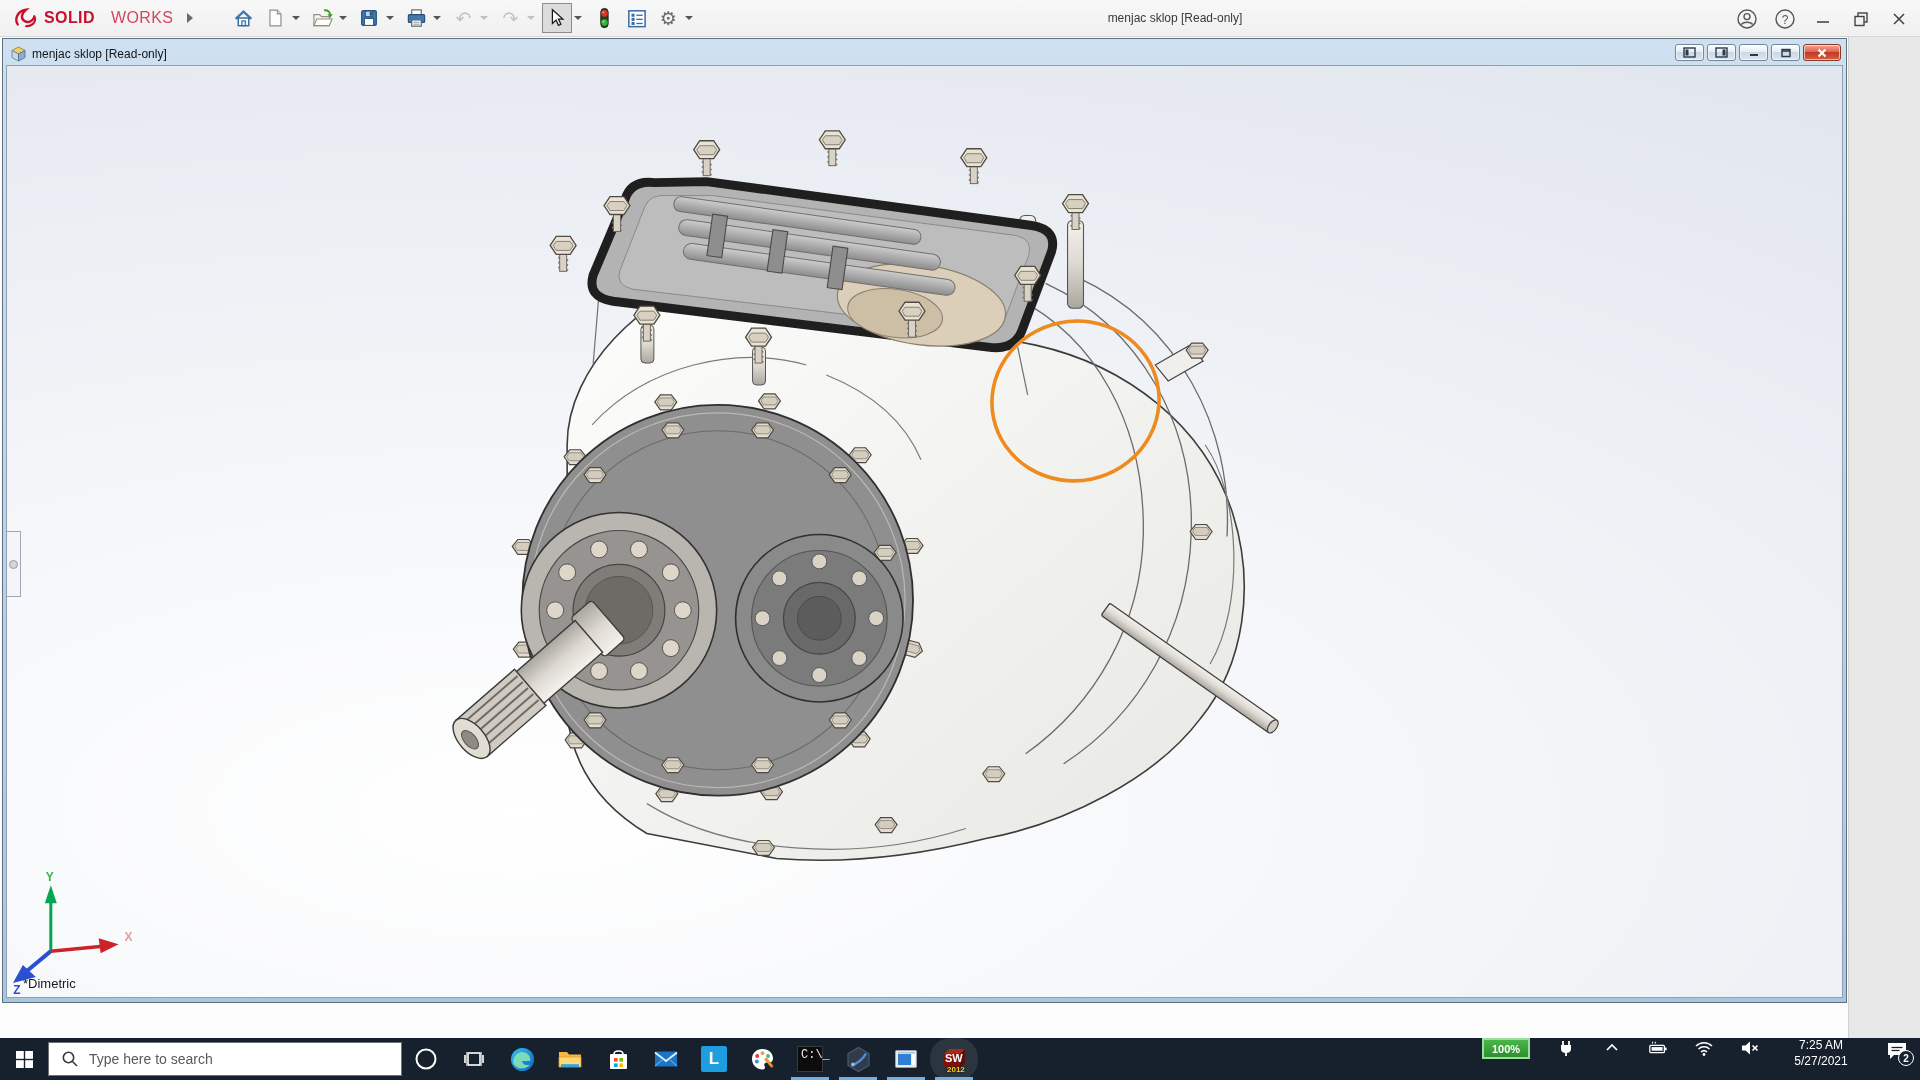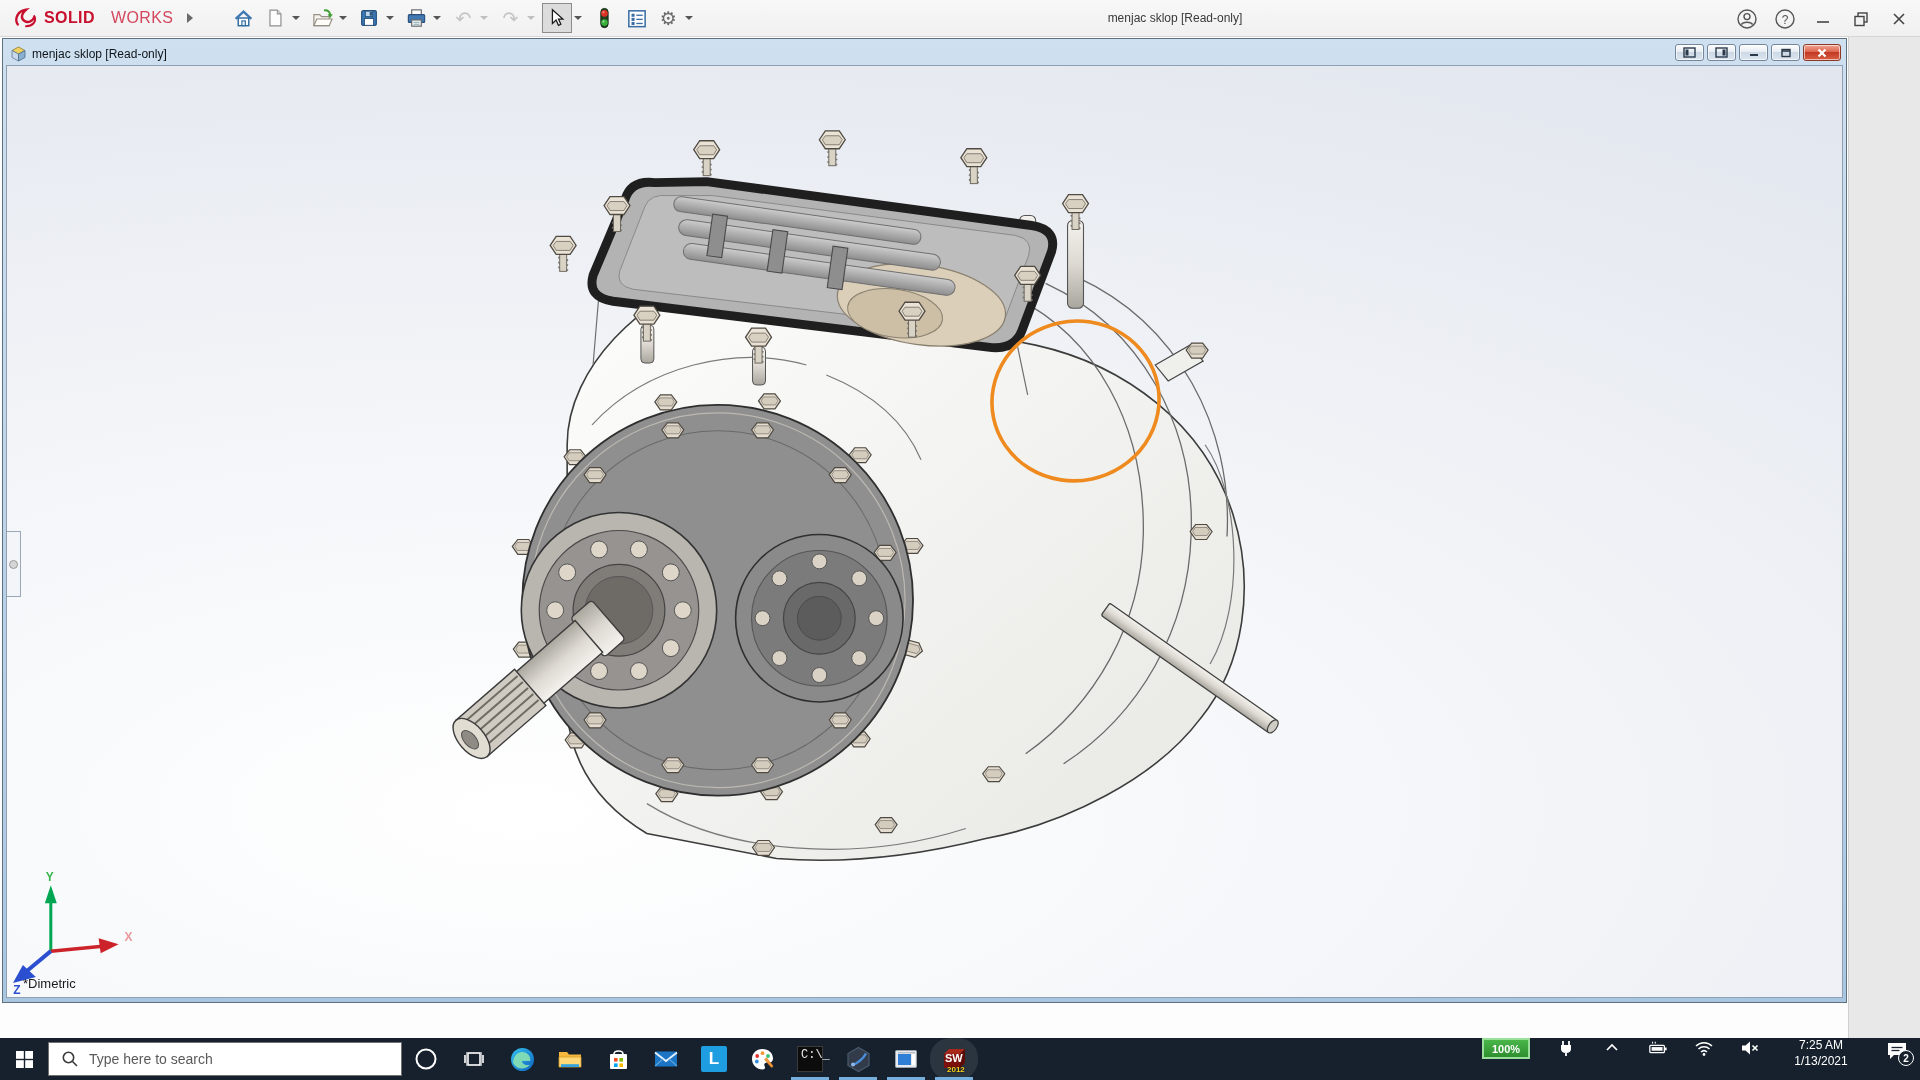--- a/index.html
+++ b/index.html
@@ -607,21 +607,21 @@
       </span>
       <span class="tray-ico">
         <svg width="20" height="18" viewBox="0 0 20 18">
           <polygon points="2,6.5 5.5,6.5 10,2.5 10,15.5 5.5,11.5 2,11.5" fill="#fff"></polygon>
           <line x1="12.5" y1="6.5" x2="17.5" y2="11.5" stroke="#fff" stroke-width="1.6"></line>
           <line x1="17.5" y1="6.5" x2="12.5" y2="11.5" stroke="#fff" stroke-width="1.6"></line>
         </svg>
       </span>
       <span class="clock">
         <div>7:25 AM</div>
-        <div>1/13/2021</div>
+        <div>5/27/2021</div>
       </span>
       <span class="notif">
         <svg width="24" height="22" viewBox="0 0 24 22">
           <path d="M3 3 L21 3 L21 15 L9 15 L5 19 L5 15 L3 15 Z" fill="#fff"></path>
           <line x1="6.5" y1="7.5" x2="17.5" y2="7.5" stroke="#16212d" stroke-width="1.3"></line>
           <line x1="6.5" y1="10.5" x2="14.5" y2="10.5" stroke="#16212d" stroke-width="1.3"></line>
         </svg>
         <span class="notif-badge">2</span>
       </span>
     </div>

